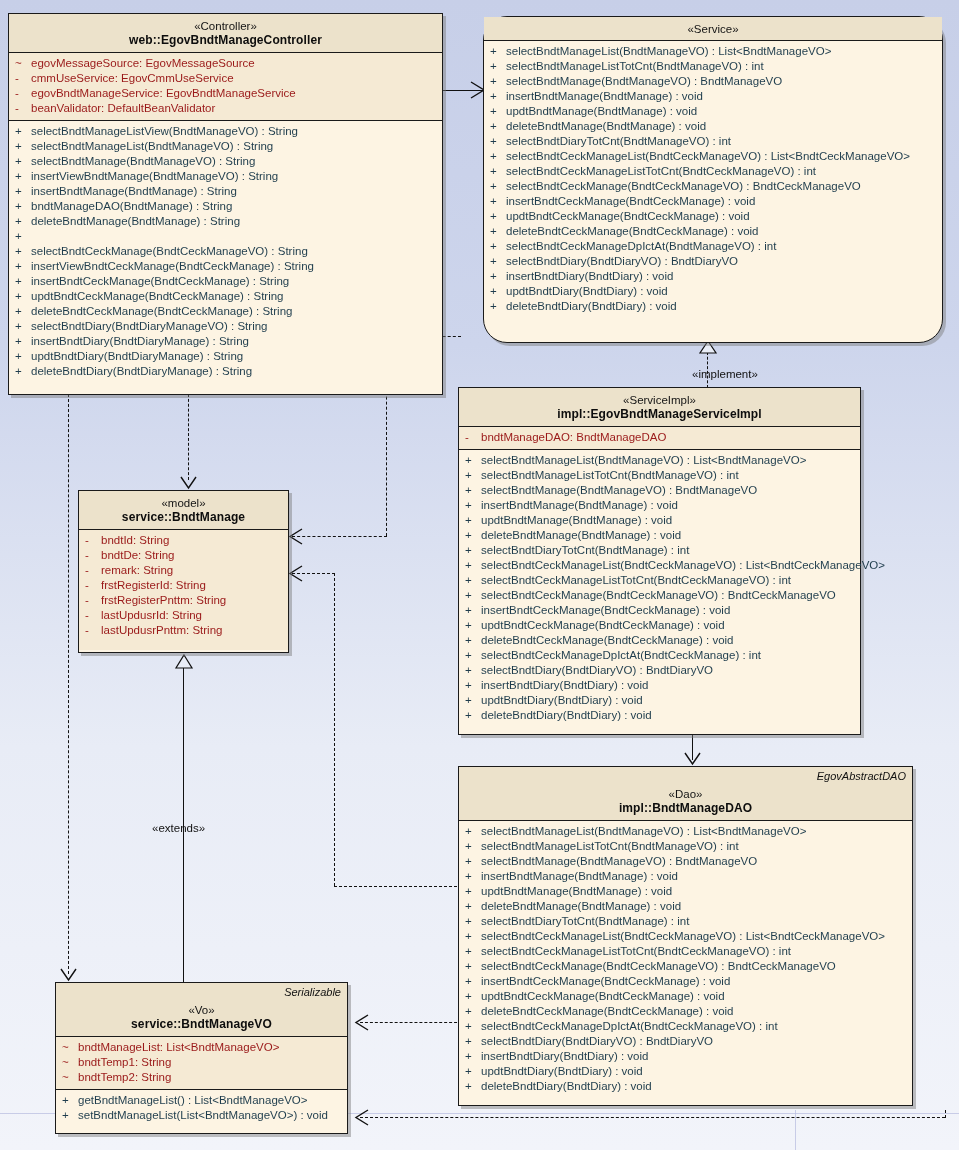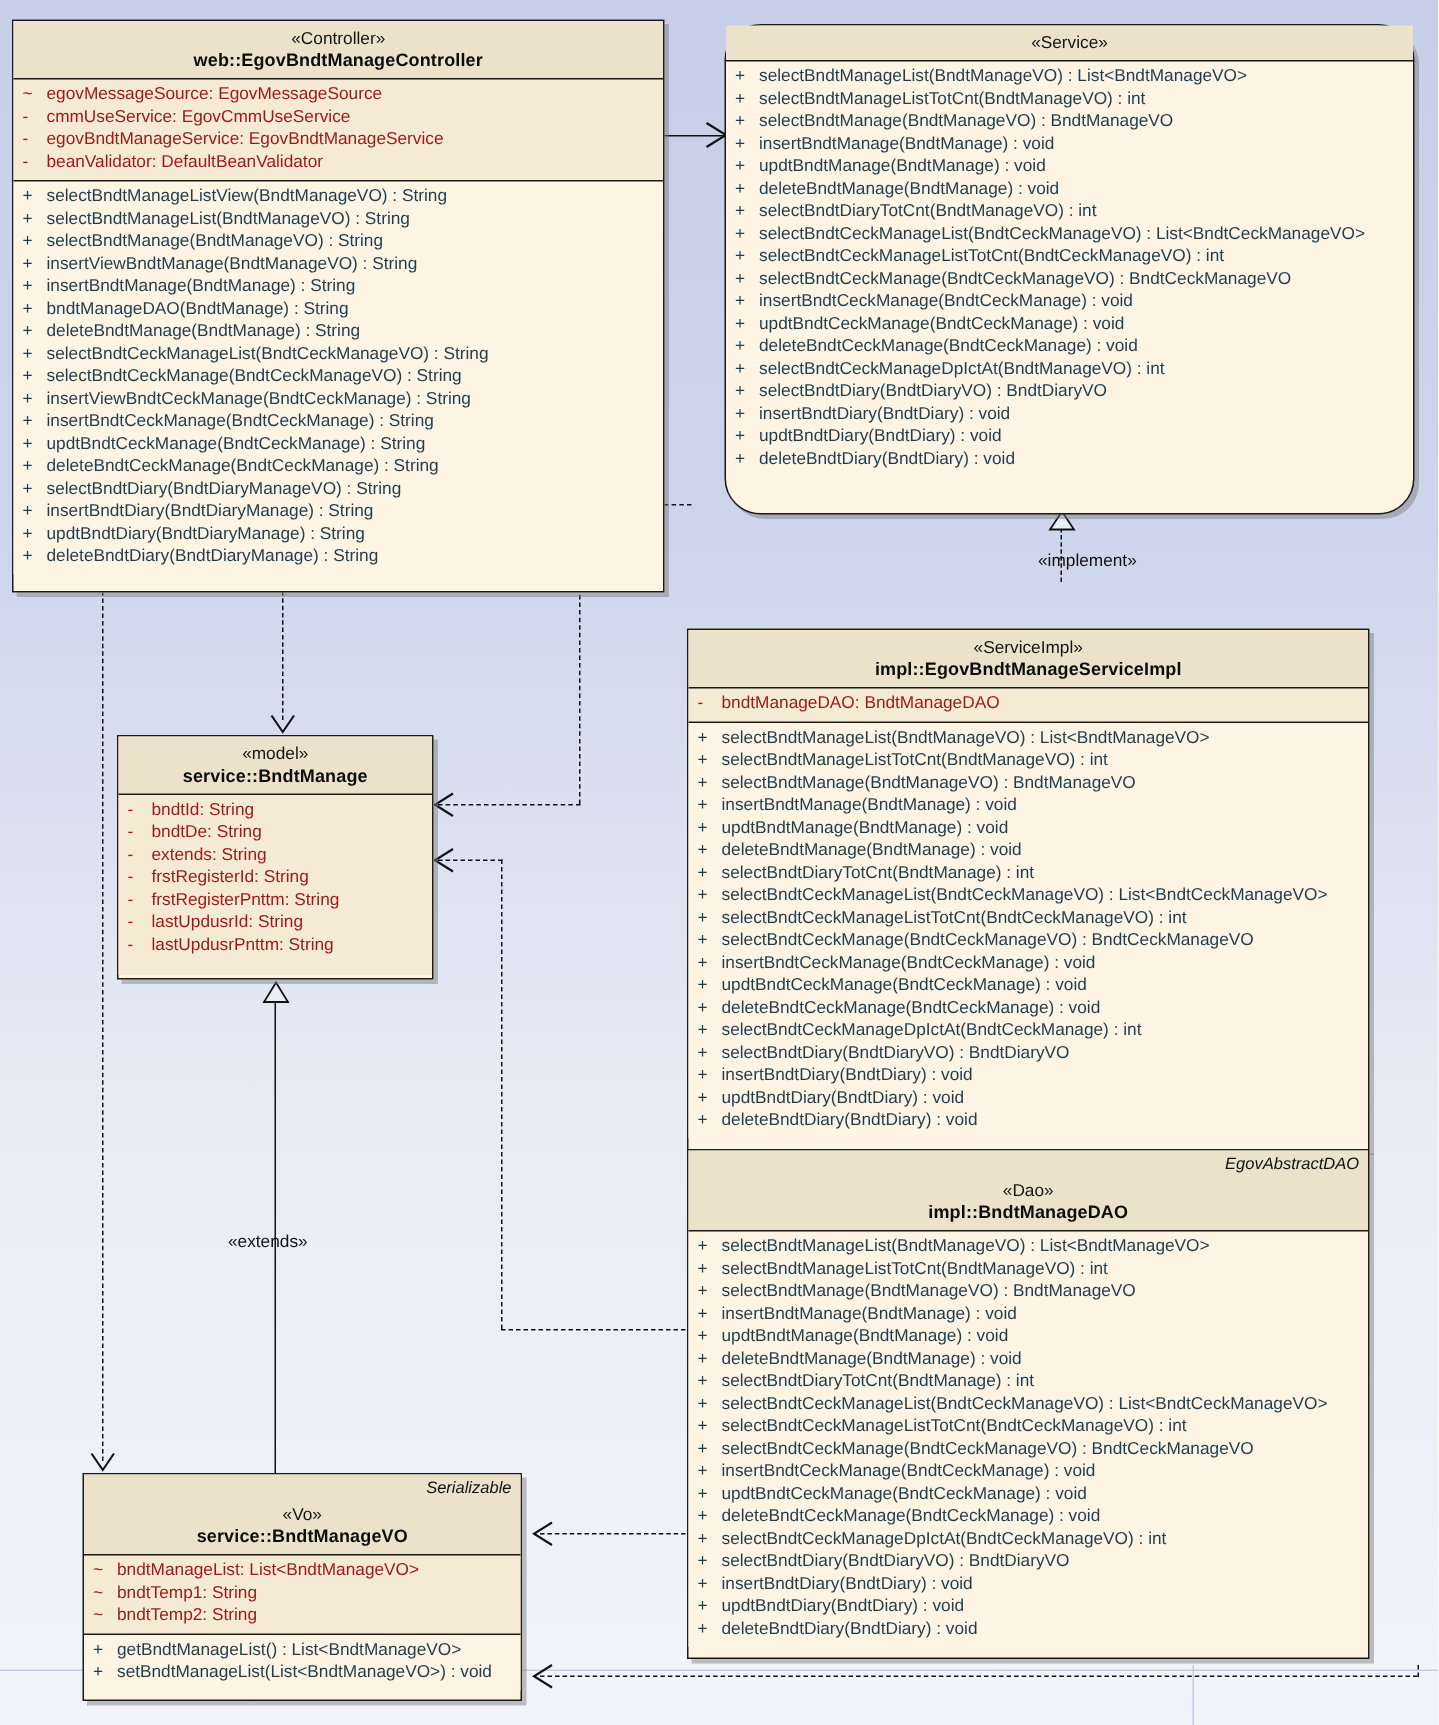--- a/index.html
+++ b/index.html
@@ -250,21 +250,20 @@
         <div class="row">
           <span class="vis">+</span>
           <span>bndtManageDAO(BndtManage) : String</span>
         </div>
         <div class="row">
           <span class="vis">+</span>
           <span>deleteBndtManage(BndtManage) : String</span>
         </div>
         <div class="row">
           <span class="vis">+</span>
-          <span>selectBndtCeckManageList(BndtCeckManageVO) : String</span>
         </div>
         <div class="row">
           <span class="vis">+</span>
           <span>selectBndtCeckManage(BndtCeckManageVO) : String</span>
         </div>
         <div class="row">
           <span class="vis">+</span>
           <span>insertViewBndtCeckManage(BndtCeckManage) : String</span>
         </div>
         <div class="row">
@@ -371,21 +370,21 @@
           <span class="vis">+</span>
           <span>updtBndtDiary(BndtDiary) : void</span>
         </div>
         <div class="row">
           <span class="vis">+</span>
           <span>deleteBndtDiary(BndtDiary) : void</span>
         </div>
       </div>
   </div>
 
-  <div class="uml" style="left:458px; top:387px; width:455px; height:348px;margin-top:32px;">
+  <div class="uml" style="left:458px; top:387px; width:403px; height:348px;">
     <div class="hdr">
       <div class="stereo">«ServiceImpl»</div>
       <div class="cname">impl::EgovBndtManageServiceImpl</div>
     </div>
     <div class="compartment attrs" id="c-impl-attrs">
         <div class="row">
           <span class="vis">-</span>
           <span>bndtManageDAO:  BndtManageDAO</span>
         </div>
       </div>
@@ -556,21 +555,21 @@
         <div class="row">
           <span class="vis">-</span>
           <span>bndtId:  String</span>
         </div>
         <div class="row">
           <span class="vis">-</span>
           <span>bndtDe:  String</span>
         </div>
         <div class="row">
           <span class="vis">-</span>
-          <span>extends:  String</span>
+          <span>remark:  String</span>
         </div>
         <div class="row">
           <span class="vis">-</span>
           <span>frstRegisterId:  String</span>
         </div>
         <div class="row">
           <span class="vis">-</span>
           <span>frstRegisterPnttm:  String</span>
         </div>
         <div class="row">

